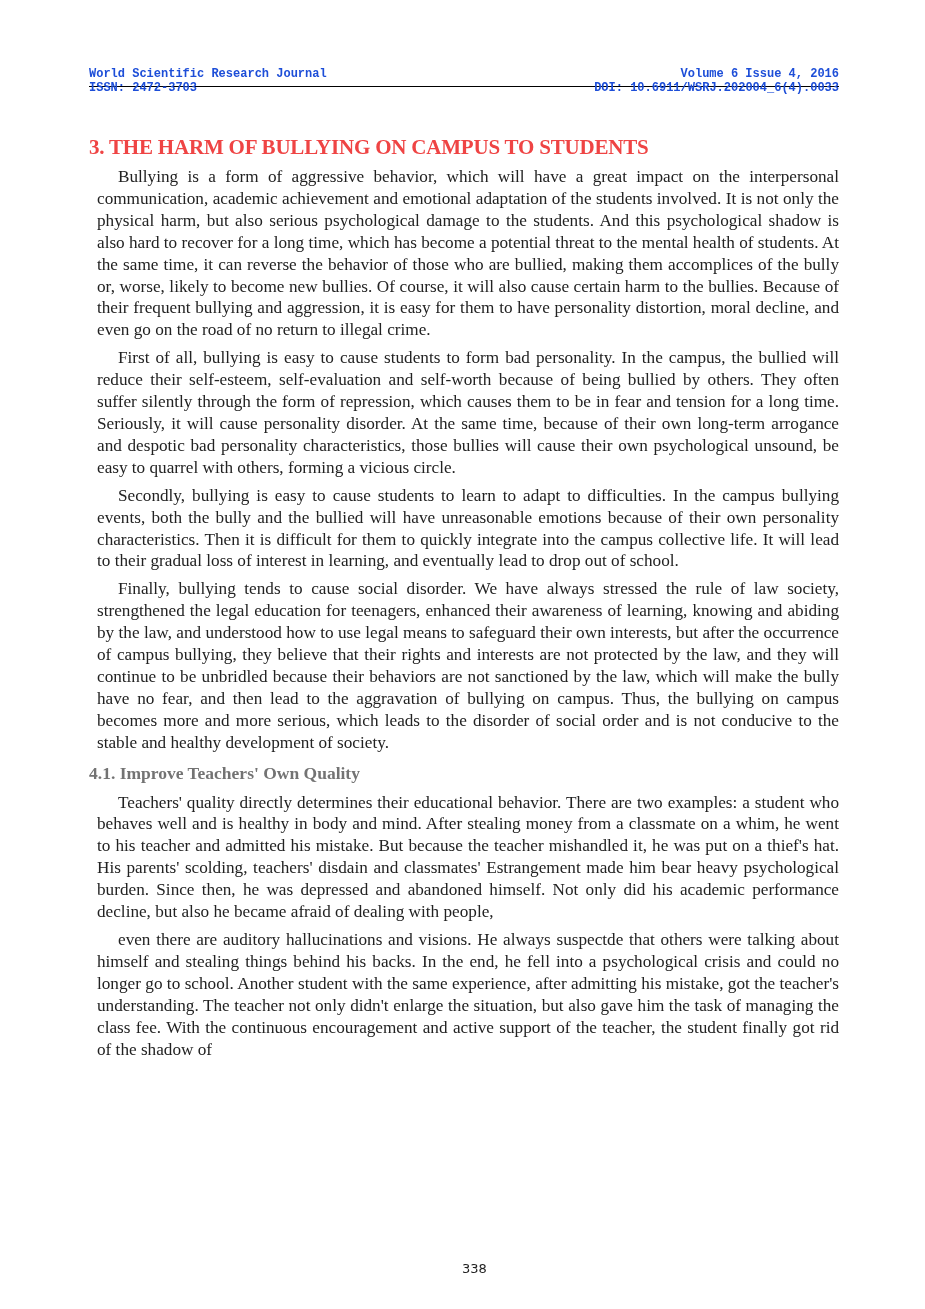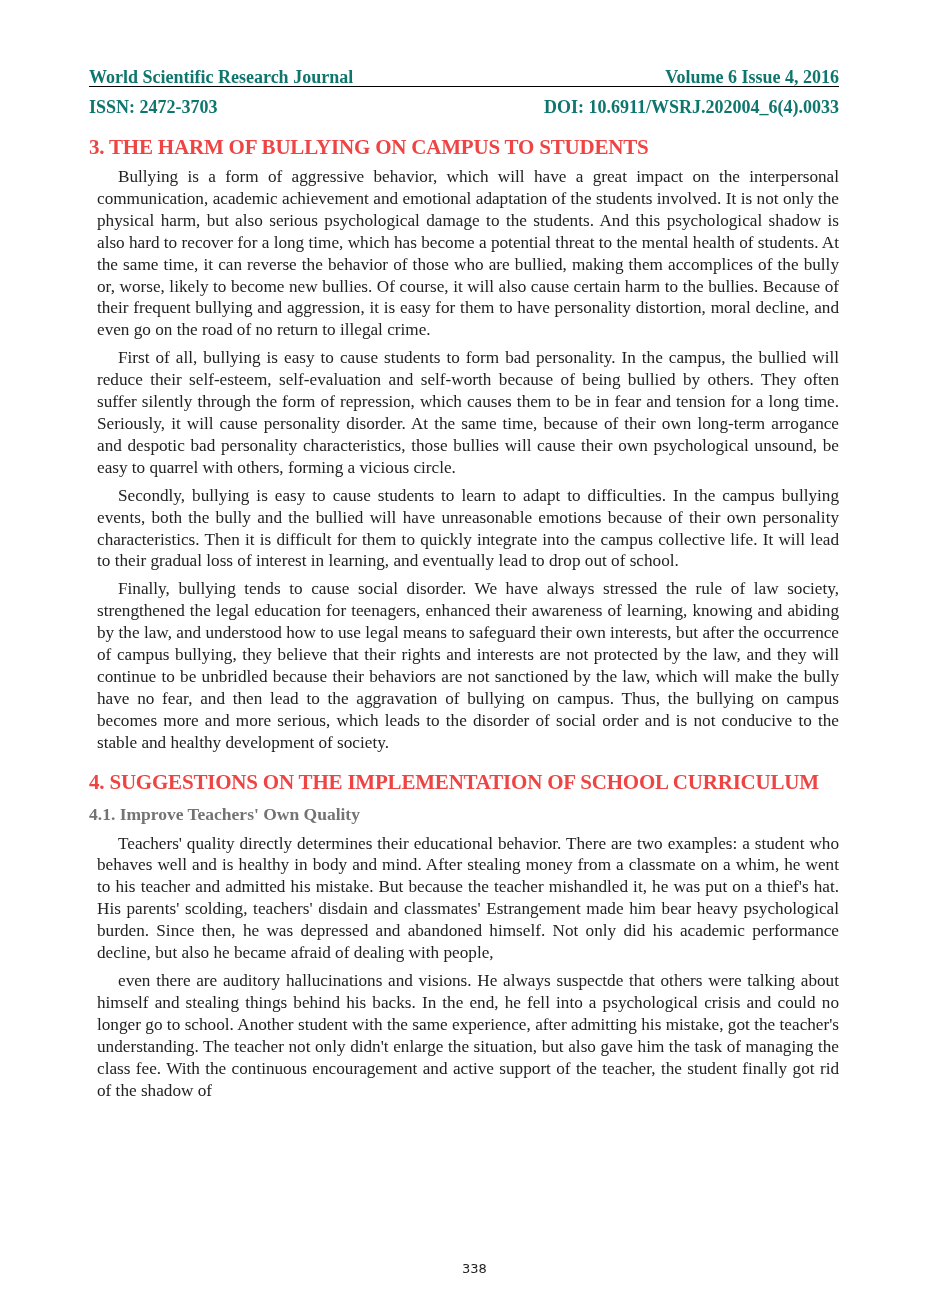--- a/index.html
+++ b/index.html
@@ -1,22 +1,22 @@
 <!DOCTYPE html>
 <html><head>
 <meta charset="utf-8">
 <style>
   html, body { margin: 0; padding: 0; background: #ffffff; }
   body { width: 925px; height: 1309px; position: relative; overflow: hidden; }
   .page { position: absolute; left: 89px; top: 0; width: 750px; }
-  .hdr { font-family: Liberation Serif, serif; font-weight: bold; font-size: 18px; color: #0f766e; }
+  .hdr { font-family: Liberation Mono, monospace; font-weight: bold; font-size: 12px; color: #1d4ed8; }
   .hdr-row { display: flex; justify-content: space-between; }
   .hdr-row.top { position: absolute; top: 67px; left: 0; width: 750px; }
   .hdr-rule { position: absolute; top: 86px; left: 0; width: 750px; height: 0; border-top: 1.5px solid #000; }
-  .hdr-row.bottom { position: absolute; top: 97px; left: 0; width: 750px; gap: 20px; }
+  .hdr-row.bottom { position: absolute; top: 81px; left: 0; width: 750px; gap: 20px; }
   .content { position: absolute; top: 133px; left: 0; width: 750px; }
   h1 { font-family: "Liberation Serif", serif; font-weight: bold; font-size: 21px; color: #ef4444;
        margin: 0 0 5px 0; line-height: 28px; letter-spacing: -0.2px; }
   h1.sec4 { margin-top: 14px; }
   h2 { font-family: "Liberation Serif", serif; font-weight: bold; font-size: 17.5px; color: #737373;
        margin: 0 0 6px 0; line-height: 26px; }
   p { font-family: "Liberation Serif", serif; font-size: 17.2px; line-height: 21.9px; color: #222;
       margin: 0 0 6px 8px; text-align: justify; text-indent: 21px; }
   p.cont { margin-top: 5px; }
   .pagenum { position: absolute; top: 1261px; left: 12px; width: 925px; text-align: center;
@@ -36,20 +36,19 @@
     <span>DOI: 10.6911/WSRJ.202004_6(4).0033</span>
   </div>
 
   <div class="content">
     <h1>3. THE HARM OF BULLYING ON CAMPUS TO STUDENTS</h1>
     <p>Bullying is a form of aggressive behavior, which will have a great impact on the interpersonal communication, academic achievement and emotional adaptation of the students involved. It is not only the physical harm, but also serious psychological damage to the students. And this psychological shadow is also hard to recover for a long time, which has become a potential threat to the mental health of students. At the same time, it can reverse the behavior of those who are bullied, making them accomplices of the bully or, worse, likely to become new bullies. Of course, it will also cause certain harm to the bullies. Because of their frequent bullying and aggression, it is easy for them to have personality distortion, moral decline, and even go on the road of no return to illegal crime.</p>
     <p>First of all, bullying is easy to cause students to form bad personality. In the campus, the bullied will reduce their self-esteem, self-evaluation and self-worth because of being bullied by others. They often suffer silently through the form of repression, which causes them to be in fear and tension for a long time. Seriously, it will cause personality disorder. At the same time, because of their own long-term arrogance and despotic bad personality characteristics, those bullies will cause their own psychological unsound, be easy to quarrel with others, forming a vicious circle.</p>
     <p>Secondly, bullying is easy to cause students to learn to adapt to difficulties. In the campus bullying events, both the bully and the bullied will have unreasonable emotions because of their own personality characteristics. Then it is difficult for them to quickly integrate into the campus collective life. It will lead to their gradual loss of interest in learning, and eventually lead to drop out of school.</p>
     <p>Finally, bullying tends to cause social disorder. We have always stressed the rule of law society, strengthened the legal education for teenagers, enhanced their awareness of learning, knowing and abiding by the law, and understood how to use legal means to safeguard their own interests, but after the occurrence of campus bullying, they believe that their rights and interests are not protected by the law, and they will continue to be unbridled because their behaviors are not sanctioned by the law, which will make the bully have no fear, and then lead to the aggravation of bullying on campus. Thus, the bullying on campus becomes more and more serious, which leads to the disorder of social order and is not conducive to the stable and healthy development of society.</p>
 
-    <h1 class="sec4">4. SUGGESTIONS ON THE IMPLEMENTATION OF SCHOOL CURRICULUM</h1>
     <h2>4.1. Improve Teachers' Own Quality</h2>
     <p>Teachers' quality directly determines their educational behavior. There are two examples: a student who behaves well and is healthy in body and mind. After stealing money from a classmate on a whim, he went to his teacher and admitted his mistake. But because the teacher mishandled it, he was put on a thief's hat. His parents' scolding, teachers' disdain and classmates' Estrangement made him bear heavy psychological burden. Since then, he was depressed and abandoned himself. Not only did his academic performance decline, but also he became afraid of dealing with people,</p>
     <p class="cont">even there are auditory hallucinations and visions. He always suspectde that others were talking about himself and stealing things behind his backs. In the end, he fell into a psychological crisis and could no longer go to school. Another student with the same experience, after admitting his mistake, got the teacher's understanding. The teacher not only didn't enlarge the situation, but also gave him the task of managing the class fee. With the continuous encouragement and active support of the teacher, the student finally got rid of the shadow of</p>
   </div>
 </div>
 
 <div class="pagenum">338</div>
 
 </body></html>

